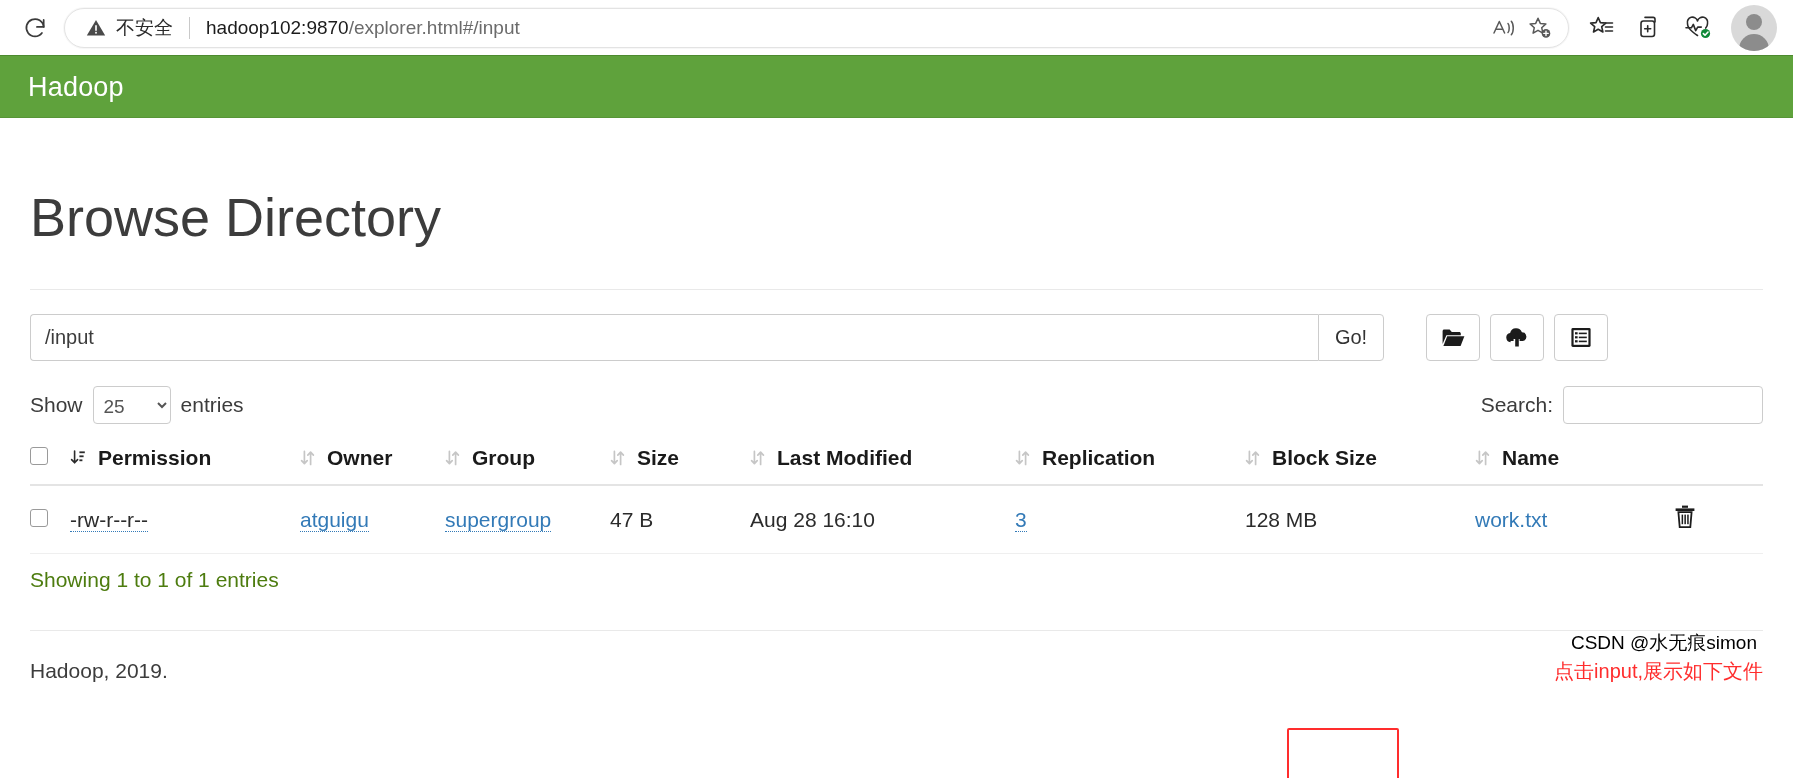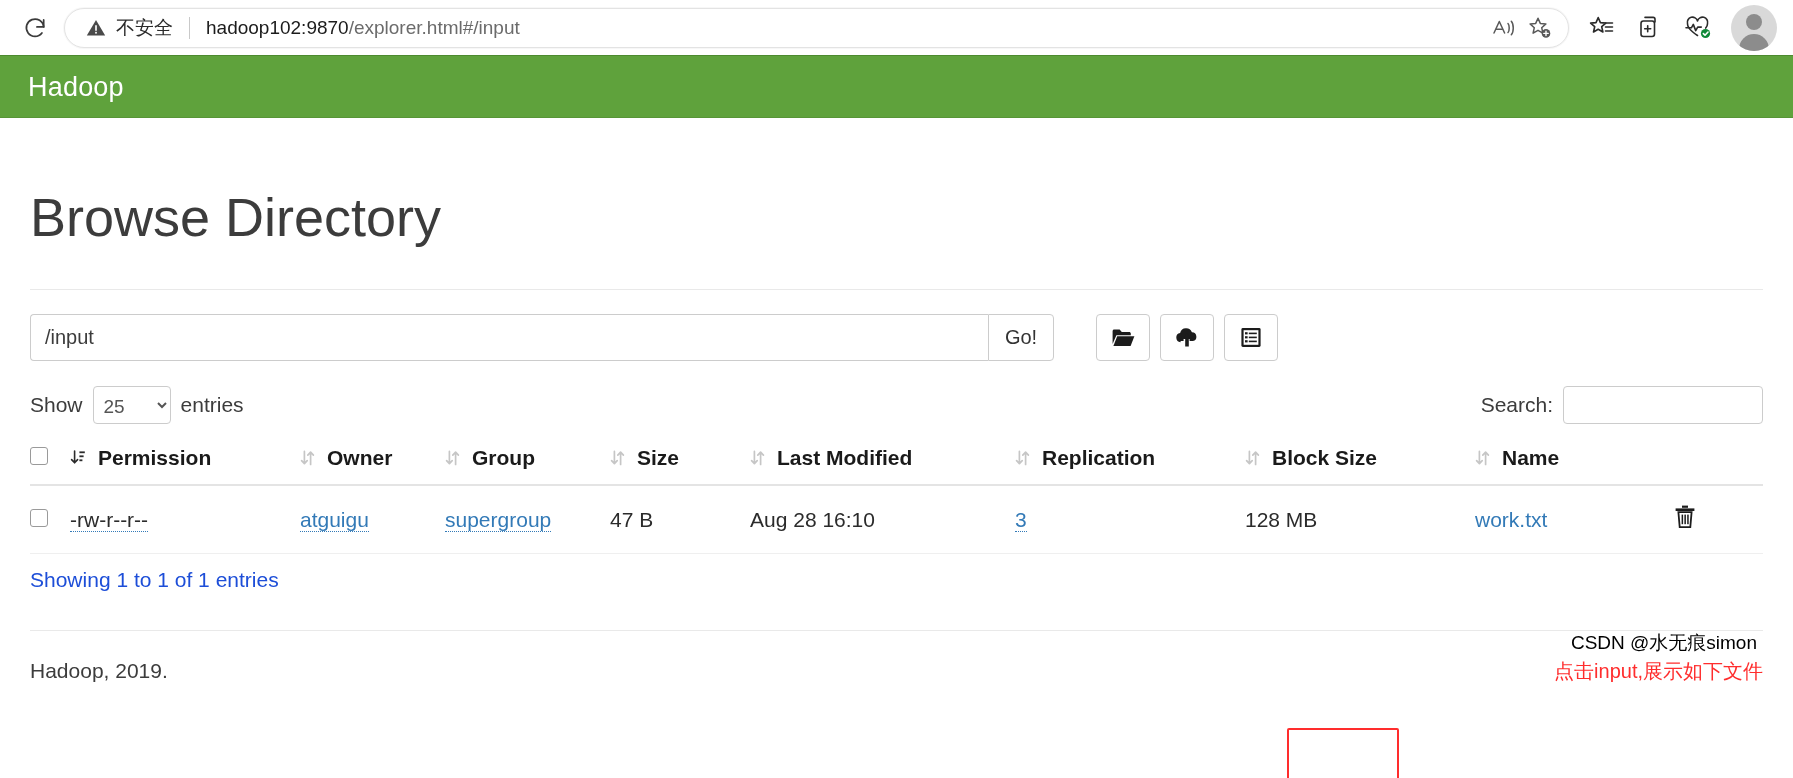--- a/index.html
+++ b/index.html
@@ -159,21 +159,21 @@
 
   
   .path-row {
     display: flex;
     align-items: center;
     margin-top: 24px;
   }
   .input-group {
     display: flex;
     flex: 0 0 auto;
-    width: 1024px;
+    width: 1354px;
     align-items: center;
   }
   .path-input {
     flex: 1 1 auto;
     height: 47px;
     border: 1px solid #cccccc;
     border-right: none;
     border-radius: 4px 0 0 4px;
     font-size: 20px;
     color: #3c3c3c;
@@ -317,21 +317,21 @@
 
   
   .table-footer {
     display: flex;
     align-items: center;
     justify-content: space-between;
     margin-top: 14px;
   }
   .showing-text {
     font-size: 21px;
-    color: #1d4ed8;
+    color: #4d7c0f;
   }
   .pagination {
     display: flex;
     border: 1px solid #dddddd;
     border-radius: 5px;
     overflow: hidden;
   }
   .page-btn {
     padding: 0 20px;
     height: 44px;

